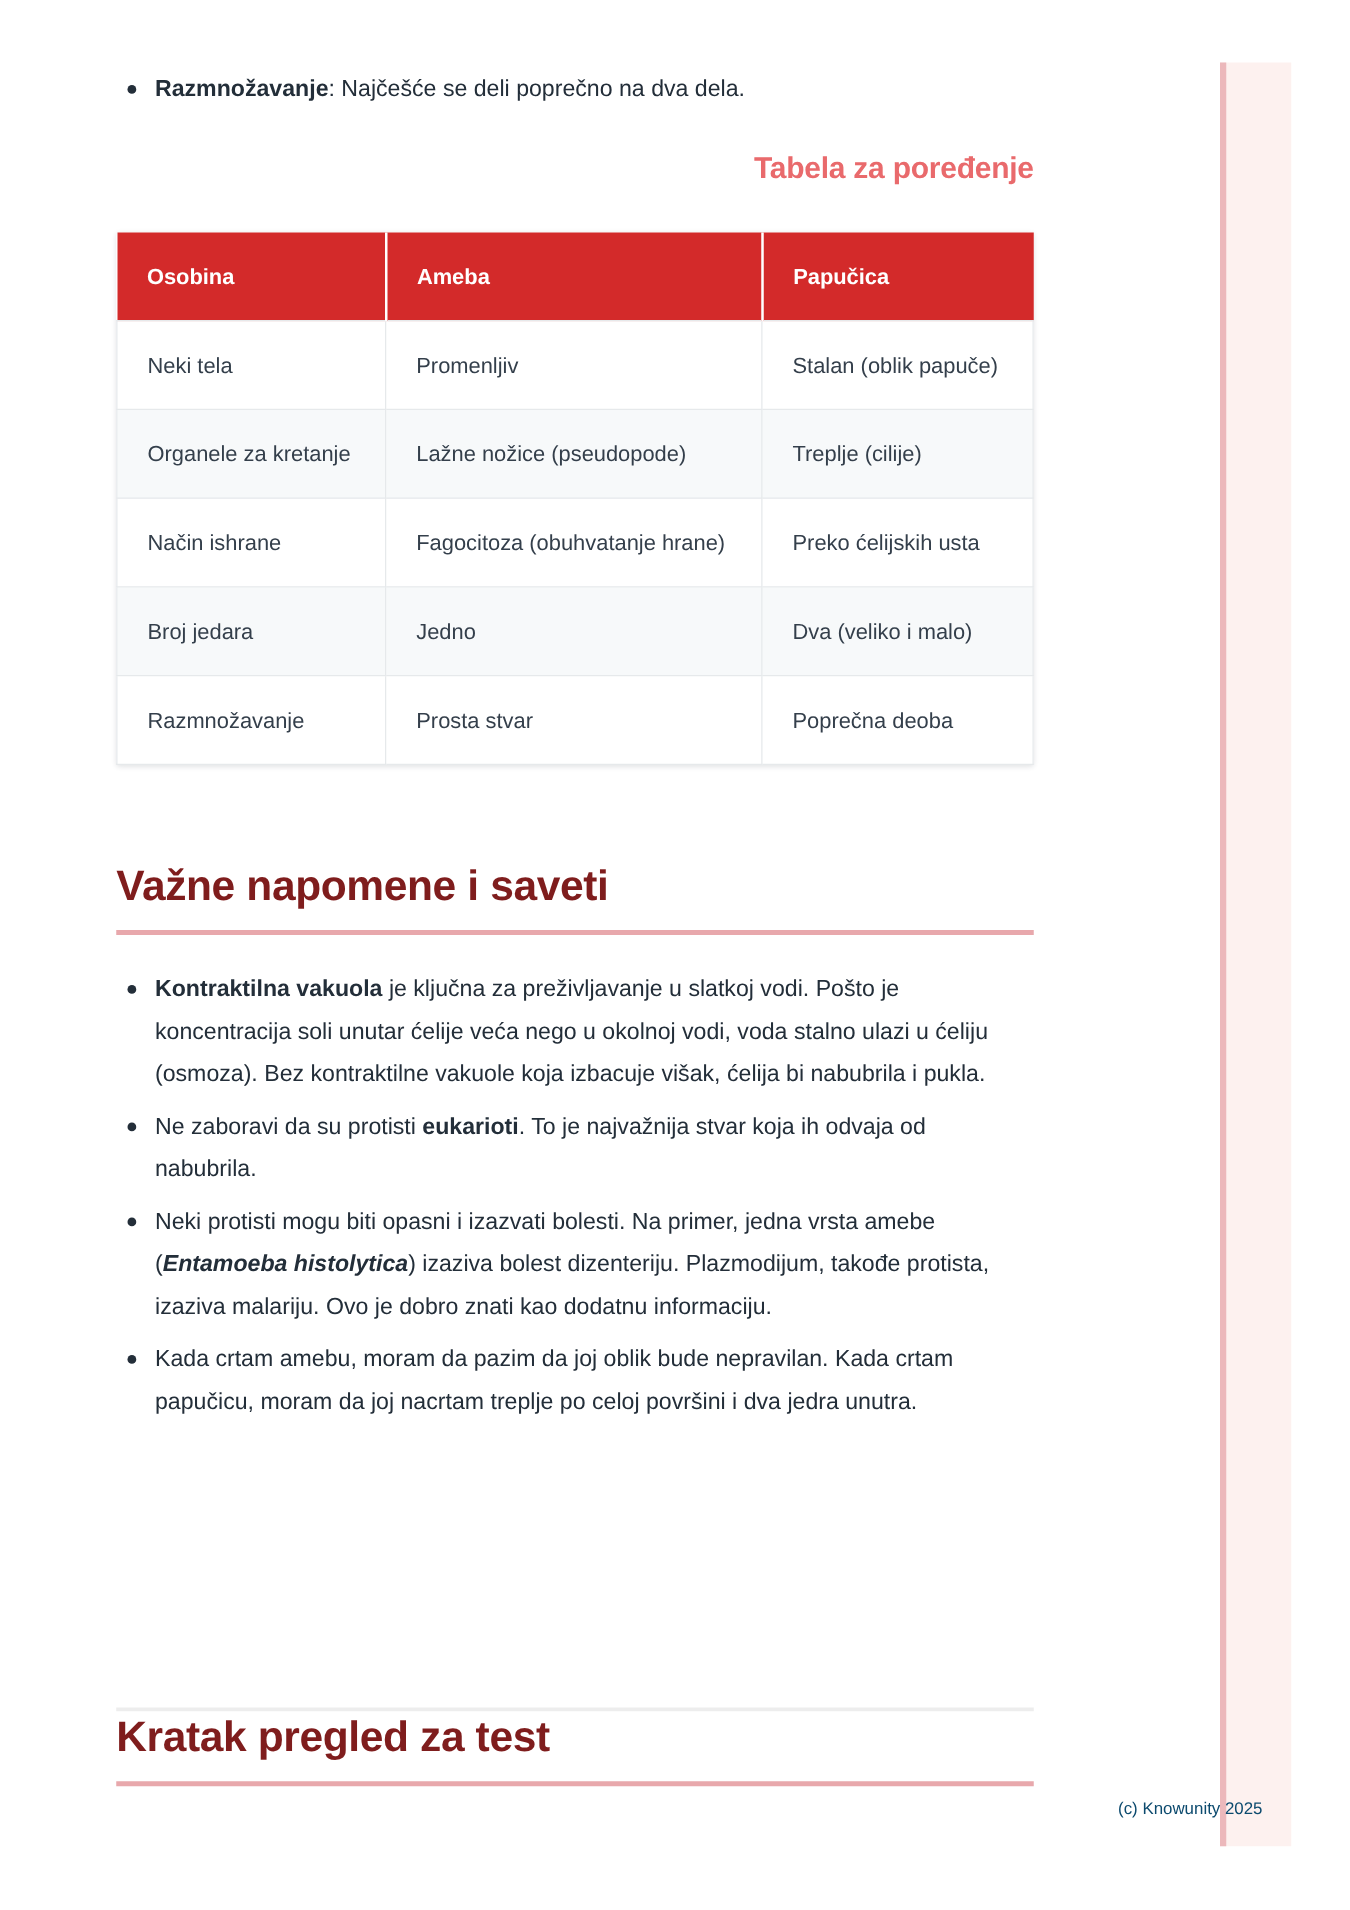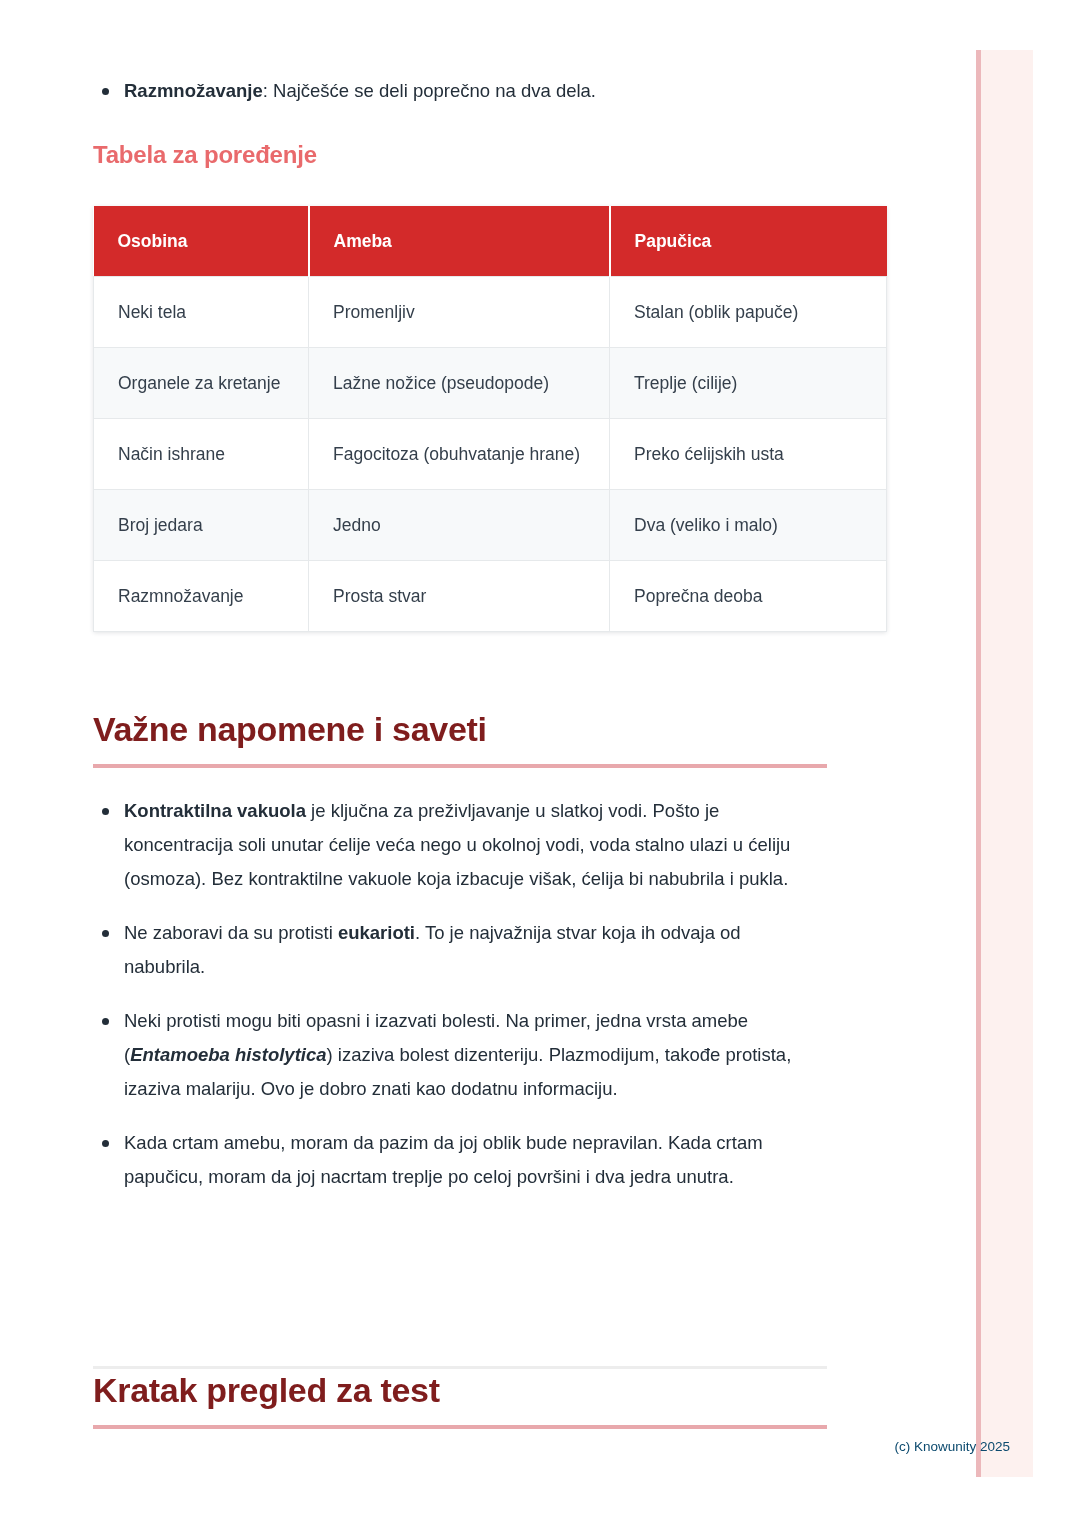--- a/index.html
+++ b/index.html
@@ -19,21 +19,20 @@
   }
 
   
   ul.bullets { list-style: none; }
   ul.bullets li {
     position: relative;
     padding-left: 31px;
     font-size: 18.5px;
     line-height: 34px;
     margin-bottom: 8px;
-    margin-top: 20px;
   }
   ul.bullets li .dot {
     position: absolute;
     left: 9px; top: 14px;
     width: 7px; height: 7px;
     border-radius: 50%;
     background: #232e39;
   }
   .b { font-weight: bold; }
   .i { font-style: italic; font-weight: bold; }
@@ -41,20 +40,21 @@
   .top-note { padding-top: 54px; }
 
   
   h3.sub-heading {
     margin-top: 30px;
     font-size: 24px;
     line-height: 34px;
     font-weight: bold;
     color: #e96a6c;
     letter-spacing: -0.2px;
+    text-align: right;
   }
   h2.big-heading {
     font-size: 34px;
     line-height: 42px;
     font-weight: bold;
     color: #7f1d1d;
     letter-spacing: -0.3px;
   }
   .notes-heading-block { margin-top: 76px; }
   .rule-pink {
@@ -65,21 +65,21 @@
   }
   .rule-grey {
     height: 3px;
     background: #ededed;
     border: none;
   }
 
   
   table.compare {
     margin-top: 34px;
-    width: 794px;
+    width: 734px;
     border-collapse: collapse;
     box-shadow: 0 1px 4px rgba(40,50,60,0.13);
     border-radius: 3px;
   }
   table.compare th {
     background: #d32a2a;
     color: #ffffff;
     font-size: 17.5px;
     font-weight: bold;
     text-align: left;

